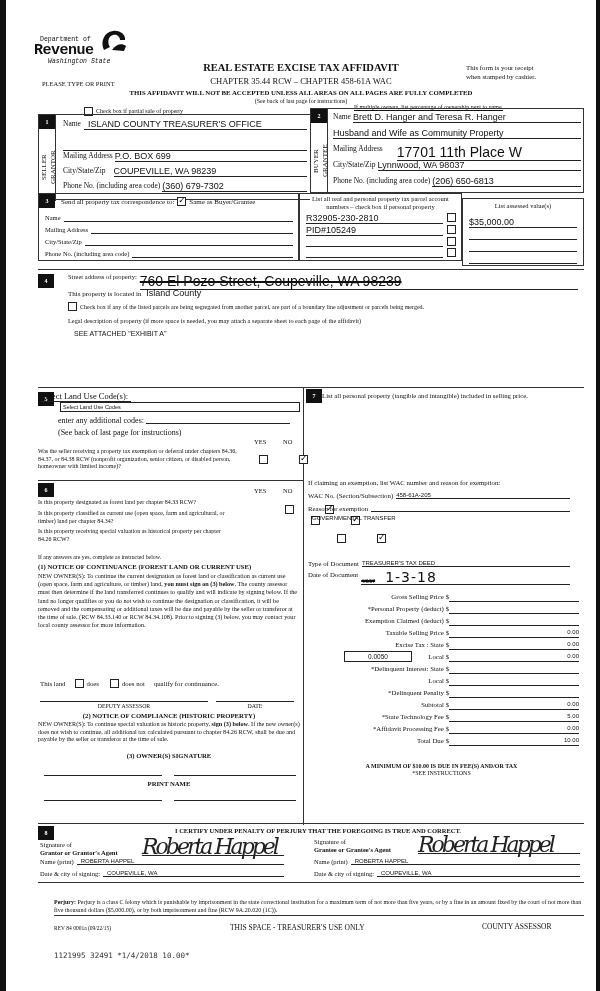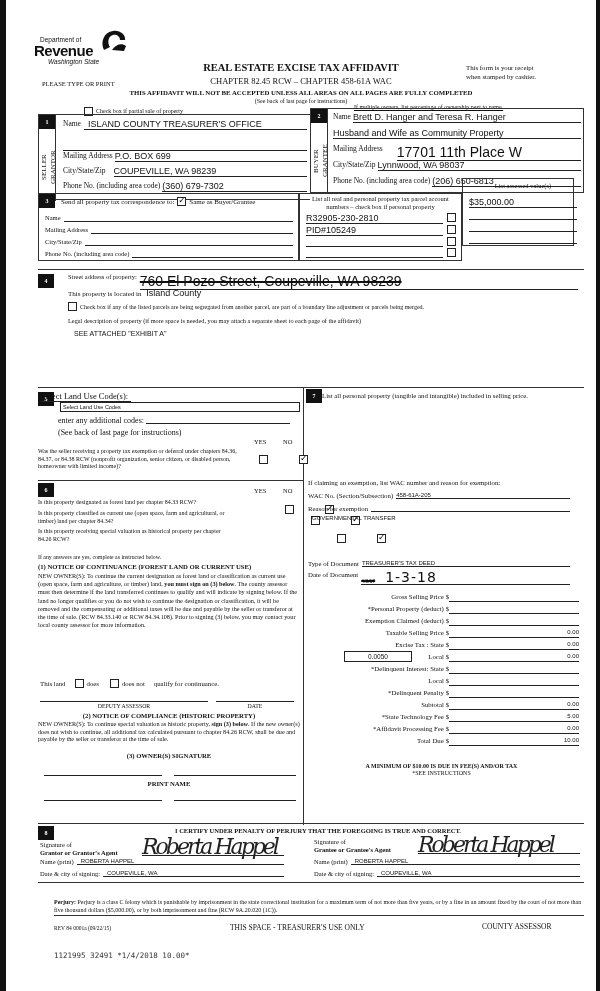--- a/index.html
+++ b/index.html
@@ -1,21 +1,21 @@
 <!DOCTYPE html>
 <html><head>
 <meta charset="utf-8">
 <style>
 *{box-sizing:border-box;margin:0;padding:0}
 html,body{width:600px;height:991px;background:#1a1a1a;overflow:hidden}
 body{position:relative;font-family:"Liberation Serif",serif;color:#111}
 .page{position:absolute;left:6px;top:0;width:590px;height:991px;background:#fff}
 .topbar{position:absolute;left:0;top:0;width:600px;height:8px;background:#111}
 .abs{position:absolute}
-.sans{font-family:Liberation Sans, sans-serif}
+.sans{font-family:Liberation Mono, monospace}
 .num{display:inline-block;background:#111;color:#fff;font-size:6px;width:16px;height:14px;line-height:14px;text-align:center;font-weight:bold}
 .uline{border-bottom:1px solid #222}
 .box{display:inline-block;width:9px;height:9px;border:1px solid #222;vertical-align:middle;background:#fff;position:relative}
 .box.checked::after{content:"✓";position:absolute;left:0;top:-3px;font-size:9px;font-family:"DejaVu Sans",sans-serif;color:#111}
 .fill{font-family:"Liberation Sans",sans-serif;color:#111}
 .lbl{font-size:7.5px}
 .sect{position:absolute;border:1px solid #333}
 .row{position:absolute;display:flex;align-items:flex-start;white-space:nowrap}
 .vtext{writing-mode:vertical-rl;transform:rotate(180deg);font-size:7px;text-align:center;line-height:9px}
 .right{text-align:right}
@@ -34,21 +34,21 @@
     <div class="abs sans" style="left:4px;top:10px;font-size:6.5px">Department of</div>
     <div class="abs sans bold" style="left:-2px;top:16px;font-size:15px;letter-spacing:-0.5px">Revenue</div>
     <div class="abs sans" style="left:12px;top:32px;font-size:6.5px;font-style:italic">Washington State</div>
     <svg class="abs" style="left:62px;top:2px" width="30" height="26" viewBox="0 0 30 26">
       <path d="M6 22 C2 14 6 4 15 3 C22 2 28 7 27 12 L22 12 C22 8 18 6 15 7 C10 8 9 15 12 19 Z" fill="#111"></path>
       <path d="M14 22 C18 16 24 15 28 18 L26 23 Z" fill="#111"></path>
     </svg>
   </div>
 
   <div class="abs bold" style="left:0;top:62px;width:590px;text-align:center;font-size:10.5px">REAL ESTATE EXCISE TAX AFFIDAVIT</div>
-  <div class="abs" style="left:0;top:76px;width:590px;text-align:center;font-size:8.5px">CHAPTER 82.45 RCW – CHAPTER 458-61A WAC</div>
+  <div class="abs" style="left:0;top:76px;width:590px;text-align:center;font-size:8.5px">CHAPTER 35.44 RCW – CHAPTER 458-61A WAC</div>
   <div class="abs" style="left:36px;top:80px;font-size:6.5px">PLEASE TYPE OR PRINT</div>
   <div class="abs bold" style="left:60px;top:89px;width:470px;text-align:center;font-size:6.8px">THIS AFFIDAVIT WILL NOT BE ACCEPTED UNLESS ALL AREAS ON ALL PAGES ARE FULLY COMPLETED</div>
   <div class="abs" style="left:0;top:98px;width:590px;text-align:center;font-size:6px">(See back of last page for instructions)</div>
   <div class="abs" style="left:460px;top:63px;font-size:6.8px;line-height:9px">
     <div>This form is your receipt</div>
     <div>when stamped by cashier.</div>
   </div>
   <div class="abs" style="left:78px;top:107px;font-size:6px;display:flex;align-items:center;gap:3px">
     <span class="box"></span>
     <span class="uline">Check box if partial sale of property</span>
@@ -145,21 +145,21 @@
     </div>
     <div class="row" style="left:6px;top:43px;width:150px">
       <span class="fill uline" style="flex:1;font-size:9px;height:10px"></span>
       <span class="box" style="margin-left:4px"></span>
     </div>
     <div class="row" style="left:6px;top:54px;width:150px">
       <span class="fill uline" style="flex:1;font-size:9px;height:10px"></span>
       <span class="box" style="margin-left:4px"></span>
     </div>
   </div>
-  <div class="sect" style="left:456px;top:178px;width:112px;height:68px">
+  <div class="sect" style="left:456px;top:198px;width:122px;height:68px">
     <div class="abs small" style="left:0;top:3px;width:120px;text-align:center">List assessed value(s)</div>
     <div class="abs fill uline" style="left:6px;top:18px;width:108px;font-size:9px;height:11px">$35,000.00</div>
     <div class="abs fill uline" style="left:6px;top:30px;width:108px;font-size:9px;height:11px"></div>
     <div class="abs fill uline" style="left:6px;top:42px;width:108px;font-size:9px;height:11px"></div>
     <div class="abs fill uline" style="left:6px;top:54px;width:108px;font-size:9px;height:11px"></div>
   </div>
 
   <div class="abs" style="left:32px;top:269px;width:546px;border-top:1px solid #333">
     <span class="num abs" style="left:0;top:4px">4</span>
     <div class="row" style="left:30px;top:3px;width:510px">

